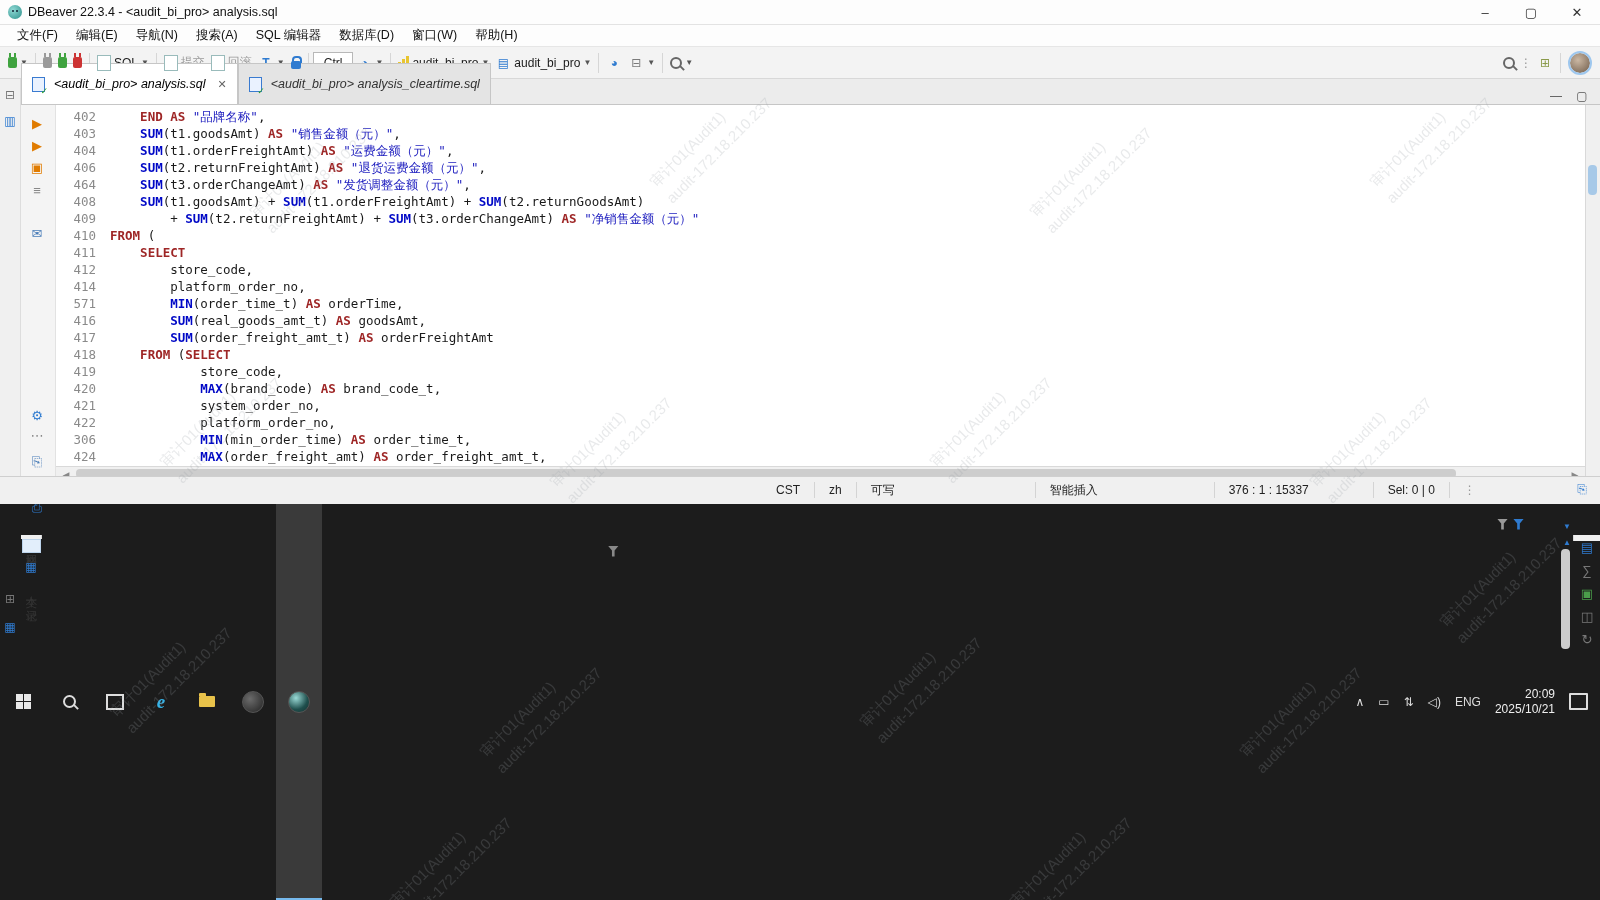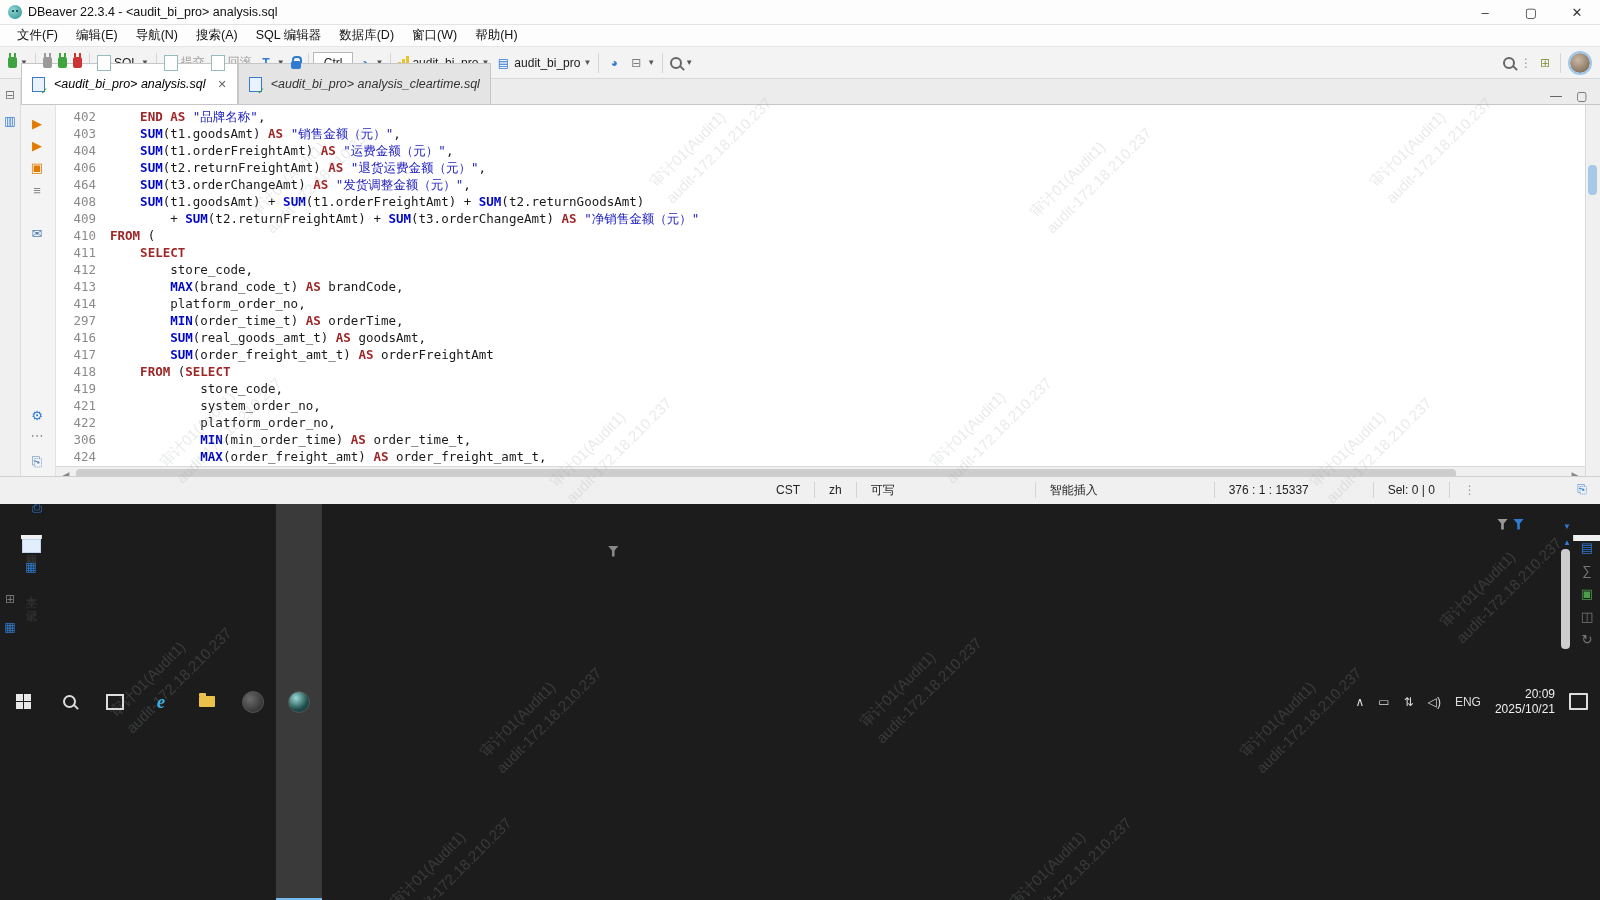--- a/index.html
+++ b/index.html
@@ -279,27 +279,27 @@
               <div class="cline"><span class="ln">402</span><span><span class="tk-p">    </span><span class="tk-k">END</span><span class="tk-p"> </span><span class="tk-k">AS</span><span class="tk-p"> </span><span class="tk-s">"品牌名称"</span><span class="tk-p">,</span></span></div>
               <div class="cline"><span class="ln">403</span><span><span class="tk-p">    </span><span class="tk-f">SUM</span><span class="tk-p">(t1.goodsAmt) </span><span class="tk-k">AS</span><span class="tk-p"> </span><span class="tk-s">"销售金额（元）"</span><span class="tk-p">,</span></span></div>
               <div class="cline"><span class="ln">404</span><span><span class="tk-p">    </span><span class="tk-f">SUM</span><span class="tk-p">(t1.orderFreightAmt) </span><span class="tk-k">AS</span><span class="tk-p"> </span><span class="tk-s">"运费金额（元）"</span><span class="tk-p">,</span></span></div>
               <div class="cline"><span class="ln">406</span><span><span class="tk-p">    </span><span class="tk-f">SUM</span><span class="tk-p">(t2.returnFreightAmt) </span><span class="tk-k">AS</span><span class="tk-p"> </span><span class="tk-s">"退货运费金额（元）"</span><span class="tk-p">,</span></span></div>
               <div class="cline"><span class="ln">464</span><span><span class="tk-p">    </span><span class="tk-f">SUM</span><span class="tk-p">(t3.orderChangeAmt) </span><span class="tk-k">AS</span><span class="tk-p"> </span><span class="tk-s">"发货调整金额（元）"</span><span class="tk-p">,</span></span></div>
               <div class="cline"><span class="ln">408</span><span><span class="tk-p">    </span><span class="tk-f">SUM</span><span class="tk-p">(t1.goodsAmt) + </span><span class="tk-f">SUM</span><span class="tk-p">(t1.orderFreightAmt) + </span><span class="tk-f">SUM</span><span class="tk-p">(t2.returnGoodsAmt)</span></span></div>
               <div class="cline"><span class="ln">409</span><span><span class="tk-p">        + </span><span class="tk-f">SUM</span><span class="tk-p">(t2.returnFreightAmt) + </span><span class="tk-f">SUM</span><span class="tk-p">(t3.orderChangeAmt) </span><span class="tk-k">AS</span><span class="tk-p"> </span><span class="tk-s">"净销售金额（元）"</span></span></div>
               <div class="cline"><span class="ln">410</span><span><span class="tk-k">FROM</span><span class="tk-p"> (</span></span></div>
               <div class="cline"><span class="ln">411</span><span><span class="tk-p">    </span><span class="tk-k">SELECT</span></span></div>
               <div class="cline"><span class="ln">412</span><span><span class="tk-p">        store_code,</span></span></div>
-              <div class="cline"><span class="ln">413</span><span><span class="tk-p">        </span><span class="tk-f">MAX</span><span class="tk-p">(brand_code_t) </span><span class="tk-k">AS</span><span class="tk-p"> brandCode,</span></span></div>
               <div class="cline"><span class="ln">414</span><span><span class="tk-p">        platform_order_no,</span></span></div>
-              <div class="cline"><span class="ln">297</span><span><span class="tk-p">        </span><span class="tk-f">MIN</span><span class="tk-p">(order_time_t) </span><span class="tk-k">AS</span><span class="tk-p"> orderTime,</span></span></div>
+              <div class="cline"><span class="ln">571</span><span><span class="tk-p">        </span><span class="tk-f">MIN</span><span class="tk-p">(order_time_t) </span><span class="tk-k">AS</span><span class="tk-p"> orderTime,</span></span></div>
               <div class="cline"><span class="ln">416</span><span><span class="tk-p">        </span><span class="tk-f">SUM</span><span class="tk-p">(real_goods_amt_t) </span><span class="tk-k">AS</span><span class="tk-p"> goodsAmt,</span></span></div>
               <div class="cline"><span class="ln">417</span><span><span class="tk-p">        </span><span class="tk-f">SUM</span><span class="tk-p">(order_freight_amt_t) </span><span class="tk-k">AS</span><span class="tk-p"> orderFreightAmt</span></span></div>
               <div class="cline"><span class="ln">418</span><span><span class="tk-p">    </span><span class="tk-k">FROM</span><span class="tk-p"> (</span><span class="tk-k">SELECT</span></span></div>
               <div class="cline"><span class="ln">419</span><span><span class="tk-p">            store_code,</span></span></div>
+              <div class="cline"><span class="ln">420</span><span><span class="tk-p">            </span><span class="tk-f">MAX</span><span class="tk-p">(brand_code) </span><span class="tk-k">AS</span><span class="tk-p"> brand_code_t,</span></span></div>
               <div class="cline"><span class="ln">421</span><span><span class="tk-p">            system_order_no,</span></span></div>
               <div class="cline"><span class="ln">422</span><span><span class="tk-p">            platform_order_no,</span></span></div>
               <div class="cline"><span class="ln">306</span><span><span class="tk-p">            </span><span class="tk-f">MIN</span><span class="tk-p">(min_order_time) </span><span class="tk-k">AS</span><span class="tk-p"> order_time_t,</span></span></div>
               <div class="cline"><span class="ln">424</span><span><span class="tk-p">            </span><span class="tk-f">MAX</span><span class="tk-p">(order_freight_amt) </span><span class="tk-k">AS</span><span class="tk-p"> order_freight_amt_t,</span></span></div>
             </div>
           <div class="hscroll">
             <span class="ic" style="position:absolute;left:2px;top:0;color:#888;font-size:9px">◀</span>
             <div class="hthumb" style="left:20px"></div>
             <span class="ic" style="position:absolute;right:2px;top:0;color:#888;font-size:9px">▶</span>
           </div>

